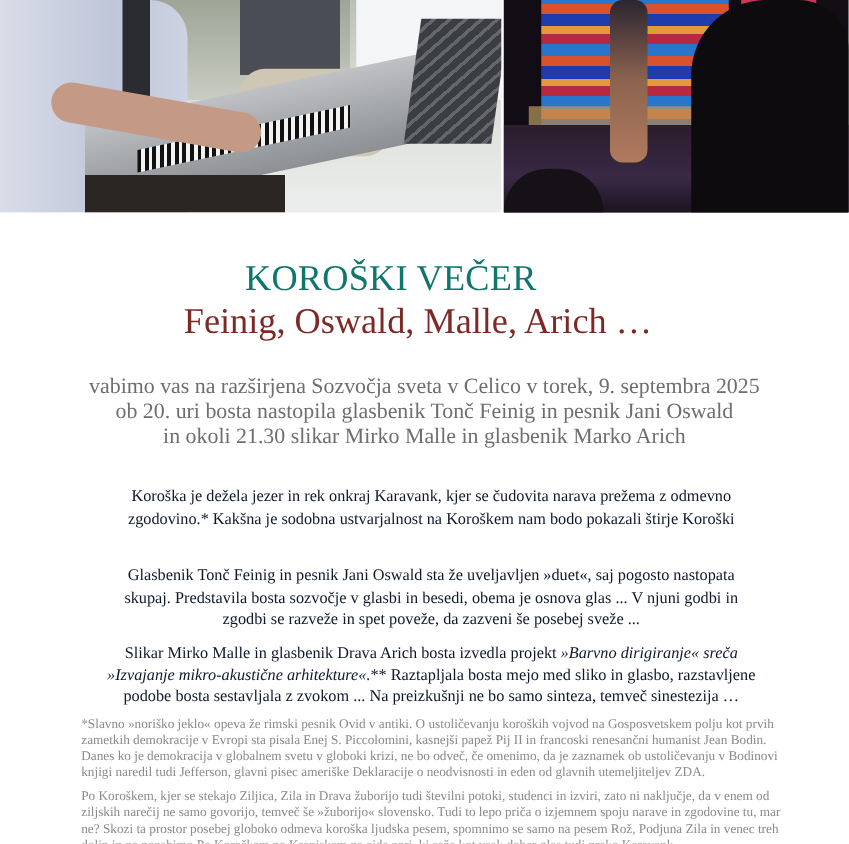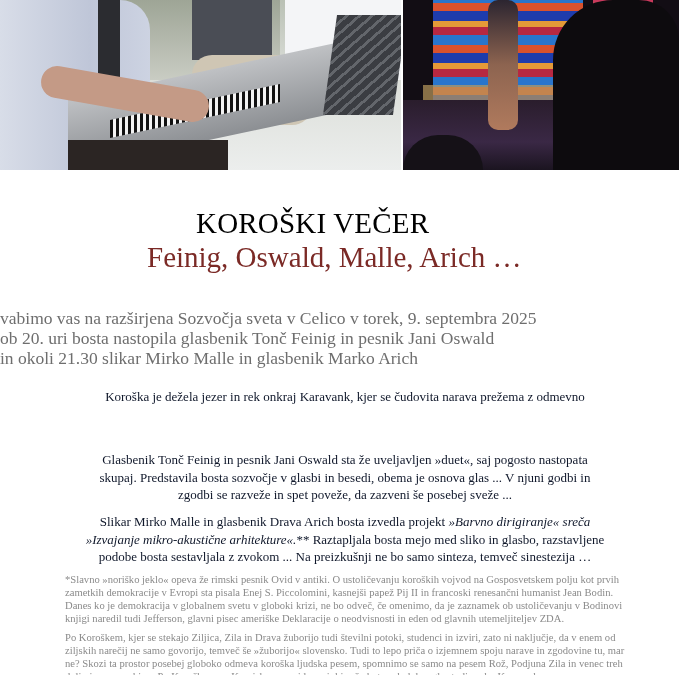--- a/index.html
+++ b/index.html
@@ -29,24 +29,24 @@
     background:
       linear-gradient(90deg, rgba(0,0,0,0) 0 30%, rgba(0,0,0,0.0) 30%),
       repeating-linear-gradient(0deg,#1f3fb5 0 10px,#e4562f 10px 18px,#2b7bd6 18px 28px,#c02a44 28px 36px,#f0a23a 36px 42px);
     opacity:0.95; }
   .pr-glass2 { position:absolute; left:190px; top:0; width:60px; height:50px; background:linear-gradient(180deg,#e83e6a,#f5a43c,#7a3ec8); opacity:0.85; }
   .pr-frame { position:absolute; left:20px; top:85px; width:170px; height:20px; background:#b99a5c; opacity:0.7; }
   .pr-floor { position:absolute; left:0; top:100px; width:276px; height:70px; background:linear-gradient(180deg,#2a1d2c,#3a2845 60%,#1b1420); }
   .pr-person { position:absolute; left:85px; top:0; width:30px; height:130px; background:linear-gradient(180deg,#2c2530,#8d6450 50%,#b07a5d); border-radius:10px; }
   .pr-silhouette { position:absolute; left:150px; top:0; width:126px; height:170px; background:#0d0b0e; border-radius:60px 40px 0 0; }
   .pr-head { position:absolute; left:0; top:135px; width:80px; height:35px; background:#151117; border-radius:40px 40px 0 0; }
-  .title1 { position:absolute; left:196px; top:207px; font-size:29px; color:#000000; letter-spacing:0.2px; white-space:nowrap; }
+  .title1 { position:absolute; left:196px; top:207px; font-size:29px; color:#0f766e; letter-spacing:0.2px; white-space:nowrap; }
   .title2 { position:absolute; left:147px; top:241px; font-size:29px; color:#7b2a26; white-space:nowrap; }
 
-  .invite { position:absolute; left:0; top:308px; width:679px; color:#6e6e6e; font-size:17.5px; line-height:20px; }
+  .invite { position:absolute; left:0; top:298px; width:679px; text-align:center; color:#6e6e6e; font-size:17.5px; line-height:20px; }
   .invite div { white-space:nowrap; }
 
   .para { position:absolute; left:65px; width:560px; color:#0f172a; font-size:13px; line-height:17.5px;text-align:center; }
   .para .em { font-style:italic; }
   .p1 { top:388px; }
   .p2 { top:451px; }
   .p3 { top:513px; }
 
   .note { position:absolute; left:65px; width:560px; color:#8a8a8a; font-size:10.6px; line-height:13px; }
   .n1 { top:573px; }
@@ -86,20 +86,21 @@
 <div class="title2">Feinig, Oswald, Malle, Arich …</div>
 
 <div class="invite">
   <div>vabimo vas na razširjena Sozvočja sveta v Celico v torek, 9. septembra 2025</div>
   <div>ob 20. uri bosta nastopila glasbenik Tonč Feinig in pesnik Jani Oswald</div>
   <div>in okoli 21.30 slikar Mirko Malle in glasbenik Marko Arich</div>
 </div>
 
 <div class="para p1">
   <span class="line">Koroška je dežela jezer in rek onkraj Karavank, kjer se čudovita narava prežema z odmevno</span>
+  <span class="line">zgodovino.* Kakšna je sodobna ustvarjalnost na Koroškem nam bodo pokazali štirje Koroški</span>
 </div>
 
 <div class="para p2">
   <span class="line">Glasbenik Tonč Feinig in pesnik Jani Oswald sta že uveljavljen »duet«, saj pogosto nastopata</span>
   <span class="line">skupaj. Predstavila bosta sozvočje v glasbi in besedi, obema je osnova glas ... V njuni godbi in</span>
   <span class="line">zgodbi se razveže in spet poveže, da zazveni še posebej sveže ...</span>
 </div>
 
 <div class="para p3">
   <span class="line"><span>Slikar Mirko Malle in glasbenik Drava Arich bosta izvedla projekt </span><span class="em">»Barvno dirigiranje« sreča</span></span>

